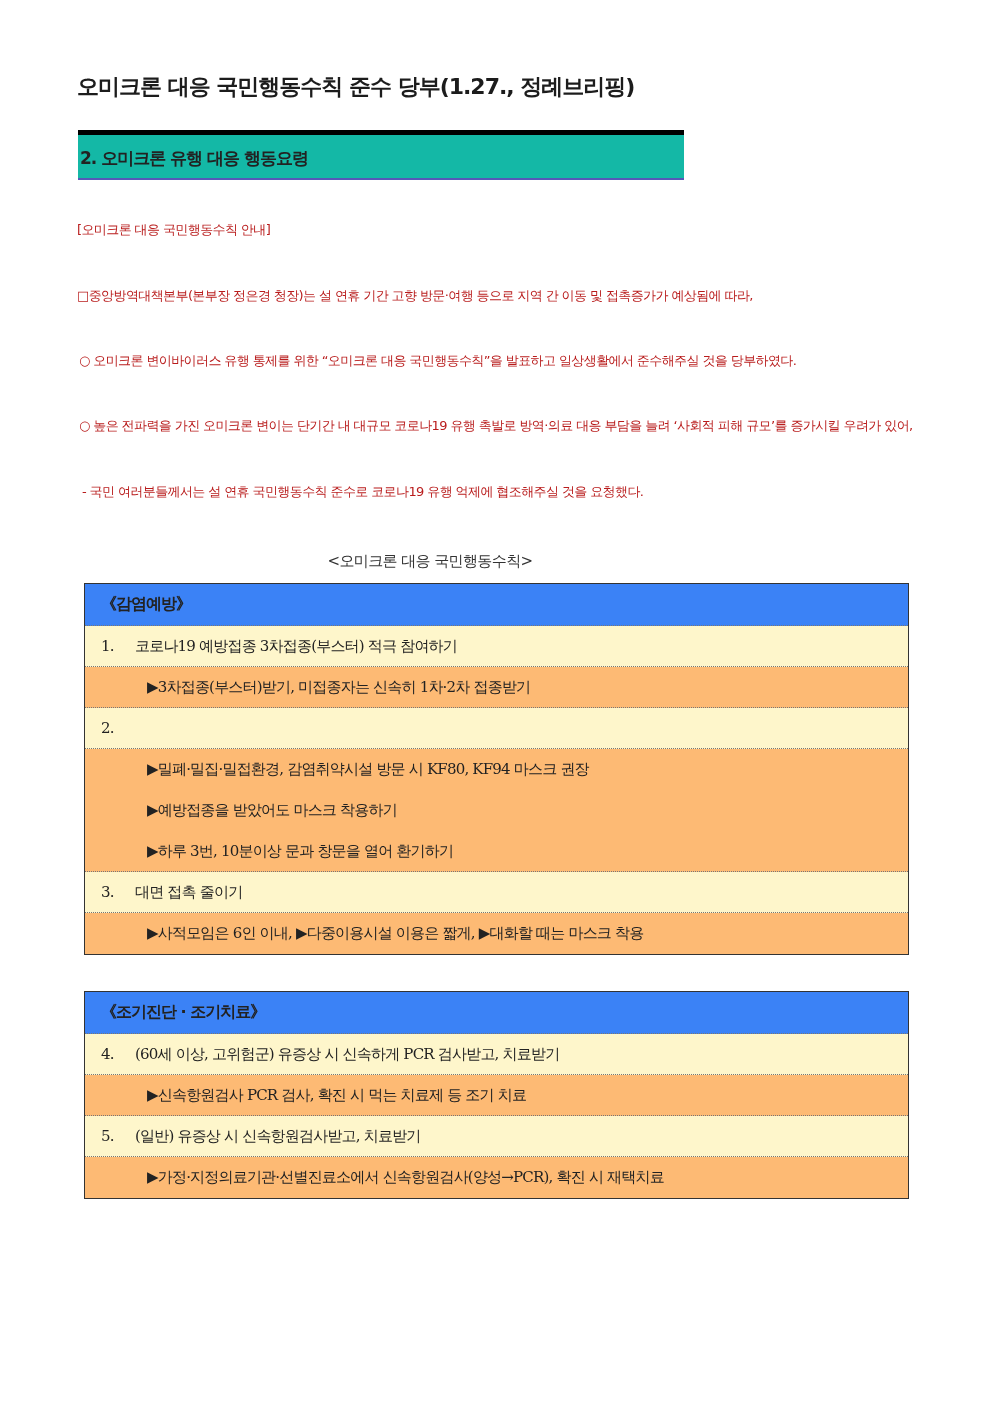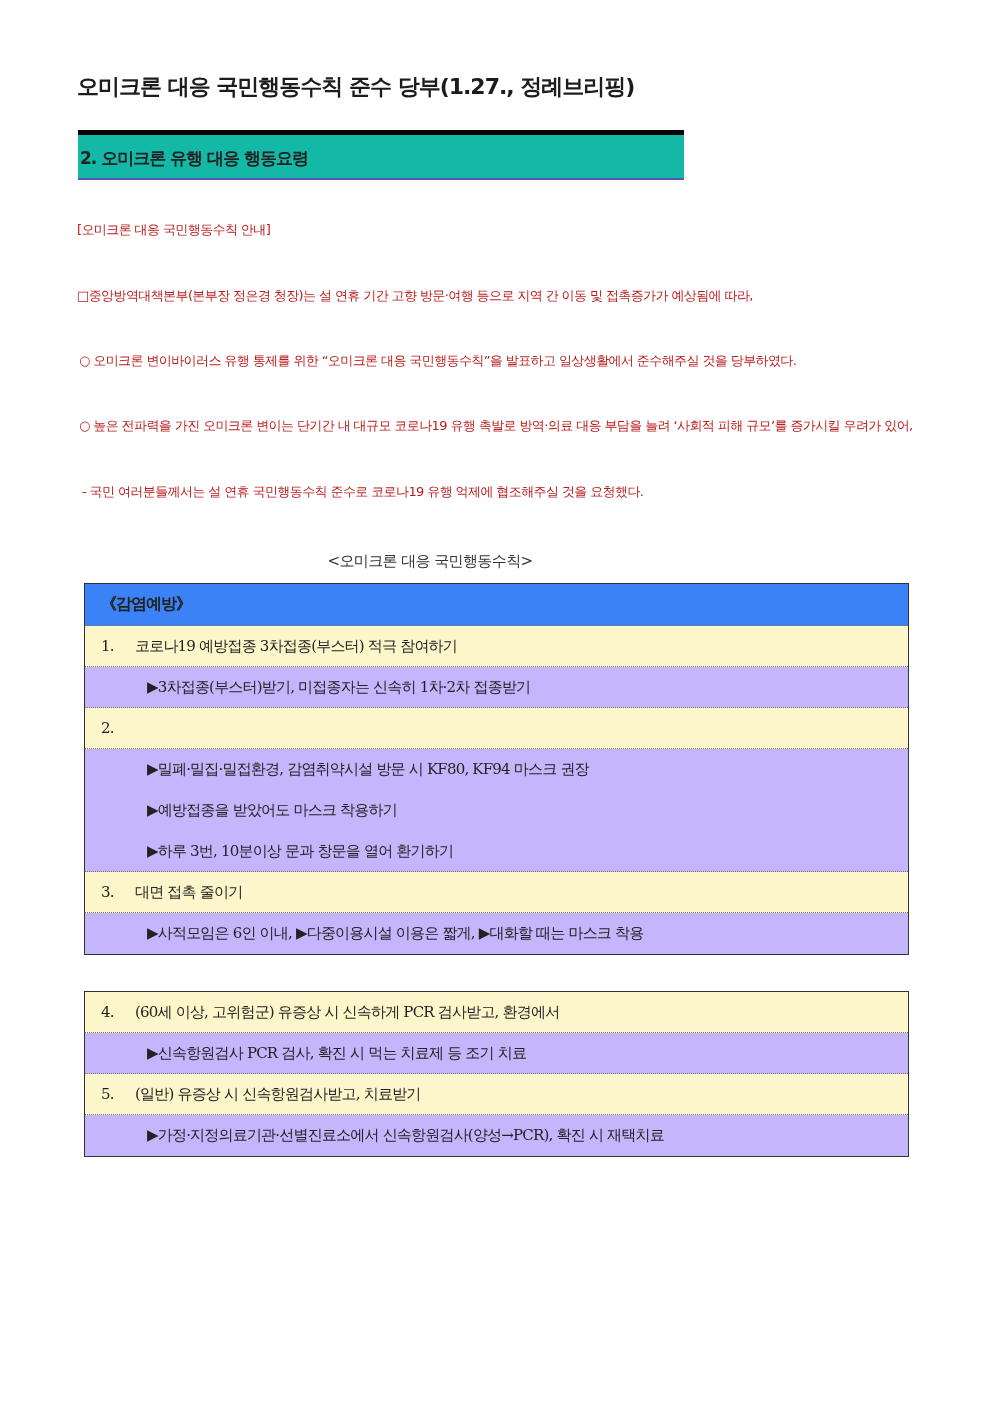--- a/index.html
+++ b/index.html
@@ -102,21 +102,21 @@
   .row.item {
     background: #fef6cb;
   }
   .row.item .num {
     display: inline-block;
     width: 34px;
     padding-left: 16px;
     box-sizing: content-box;
   }
   .row.sub {
-    background: #c4b5fd;
+    background: #fdba74;
   }
   .row.sub span {
     padding-left: 62px;
   }
   .rule-table.group1 { top: 583px; }
   .rule-table.group2 { top: 991px; }
 </style>
 </head>
 <body>
 
@@ -160,23 +160,26 @@
   <div class="row item">
     <span class="num">3.</span>
     <span>대면 접촉 줄이기</span>
   </div>
   <div class="row sub">
     <span>▶사적모임은 6인 이내, ▶다중이용시설 이용은 짧게, ▶대화할 때는 마스크 착용</span>
   </div>
 </div>
 
 <div class="rule-table group2">
+  <div class="row cat">
+    <span>《조기진단 · 조기치료》</span>
+  </div>
   <div class="row item">
     <span class="num">4.</span>
-    <span>(60세 이상, 고위험군) 유증상 시 신속하게 PCR 검사받고, 환경에서</span>
+    <span>(60세 이상, 고위험군) 유증상 시 신속하게 PCR 검사받고, 치료받기</span>
   </div>
   <div class="row sub">
     <span>▶신속항원검사 PCR 검사, 확진 시 먹는 치료제 등 조기 치료</span>
   </div>
   <div class="row item">
     <span class="num">5.</span>
     <span>(일반) 유증상 시 신속항원검사받고, 치료받기</span>
   </div>
   <div class="row sub">
     <span>▶가정·지정의료기관·선별진료소에서 신속항원검사(양성→PCR), 확진 시 재택치료</span>

